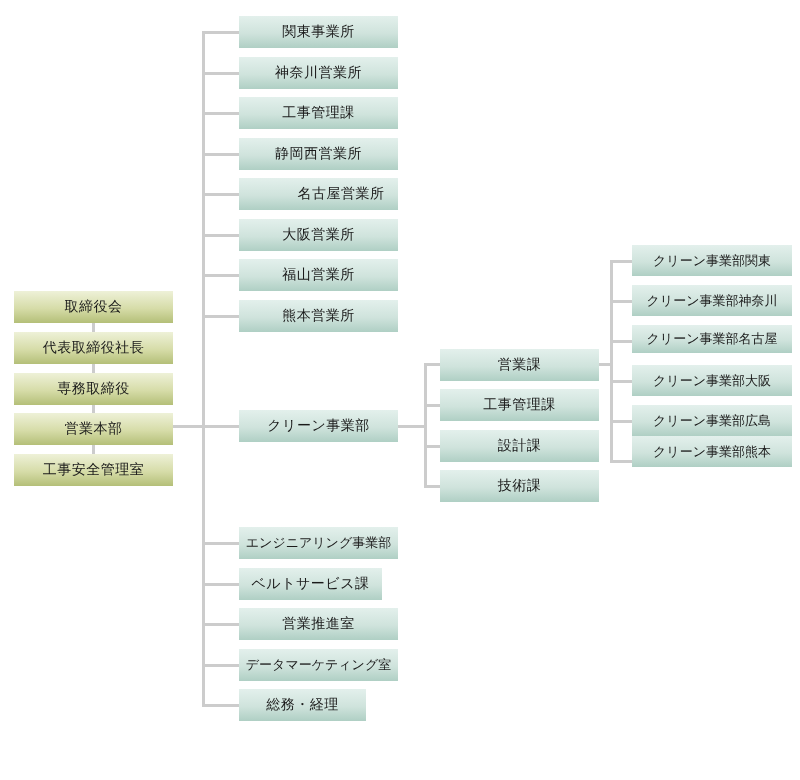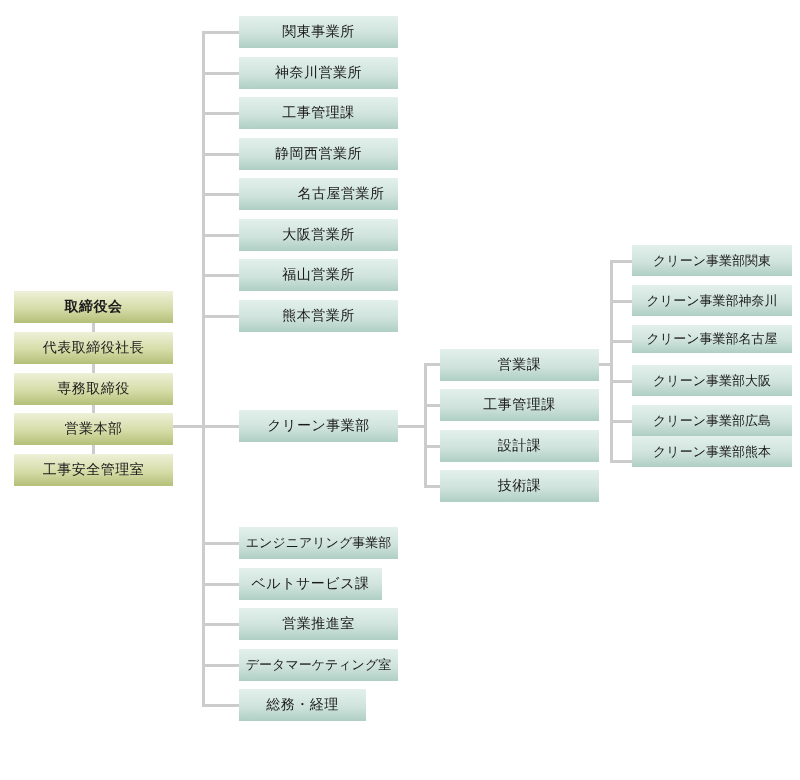--- a/index.html
+++ b/index.html
@@ -43,21 +43,21 @@
 
 <div class="line" style="left:599px; top:363px; width:13px; height:3px;"></div>
 <div class="line" style="left:610px; top:260px; width:3px; height:203px;"></div>
 <div class="line" style="left:610px; top:260px; width:22px; height:3px;"></div>
 <div class="line" style="left:610px; top:300px; width:22px; height:3px;"></div>
 <div class="line" style="left:610px; top:340px; width:22px; height:3px;"></div>
 <div class="line" style="left:610px; top:380px; width:22px; height:3px;"></div>
 <div class="line" style="left:610px; top:420px; width:22px; height:3px;"></div>
 <div class="line" style="left:610px; top:460px; width:22px; height:3px;"></div>
 
-<div class="box olive" style="left:14px; top:291px; width:159px; height:32px;font-weight:bold;">取締役会</div>
+<div class="box olive" style="left:14px; top:291px; width:159px; height:32px;">取締役会</div>
 <div class="box olive" style="left:14px; top:332px; width:159px; height:32px;">代表取締役社長</div>
 <div class="box olive" style="left:14px; top:373px; width:159px; height:32px;">専務取締役</div>
 <div class="box olive" style="left:14px; top:413px; width:159px; height:32px;">営業本部</div>
 <div class="box olive" style="left:14px; top:454px; width:159px; height:32px;">工事安全管理室</div>
 
 <div class="box teal" style="left:239px; top:16px; width:159px; height:32px;">関東事業所</div>
 <div class="box teal" style="left:239px; top:57px; width:159px; height:32px;">神奈川営業所</div>
 <div class="box teal" style="left:239px; top:97px; width:159px; height:32px;">工事管理課</div>
 <div class="box teal" style="left:239px; top:138px; width:159px; height:32px;">静岡西営業所</div>
 <div class="box teal" style="left:239px; top:178px; width:159px; height:32px;padding-left:45px;">名古屋営業所</div>

